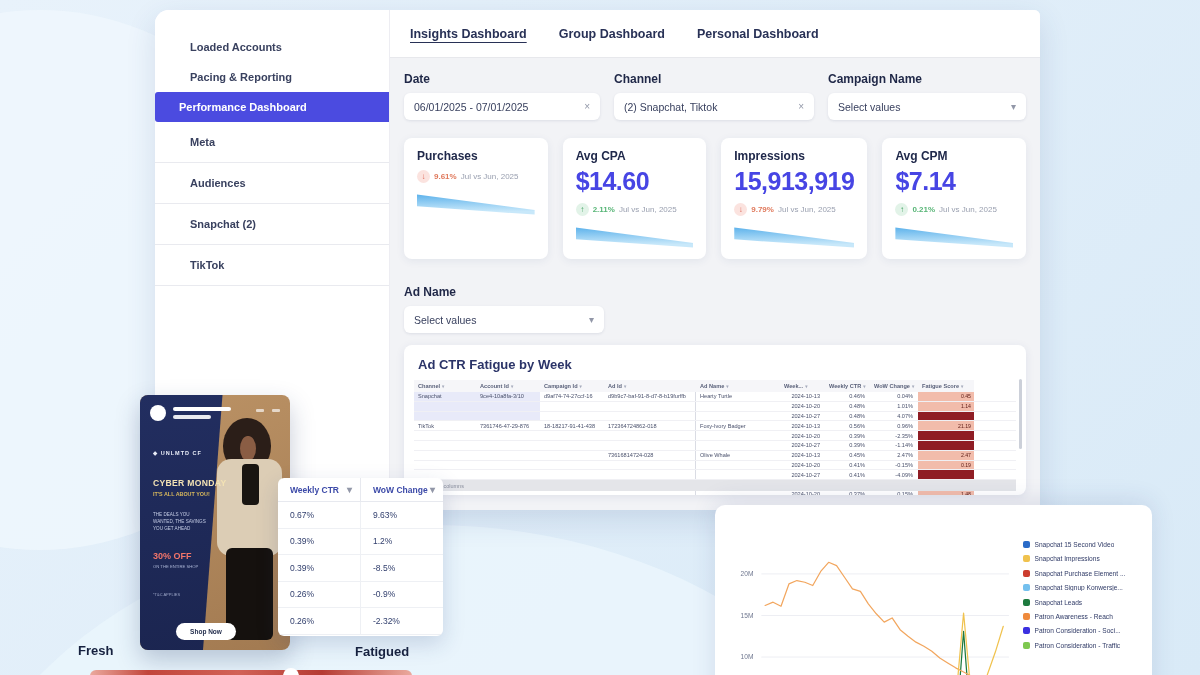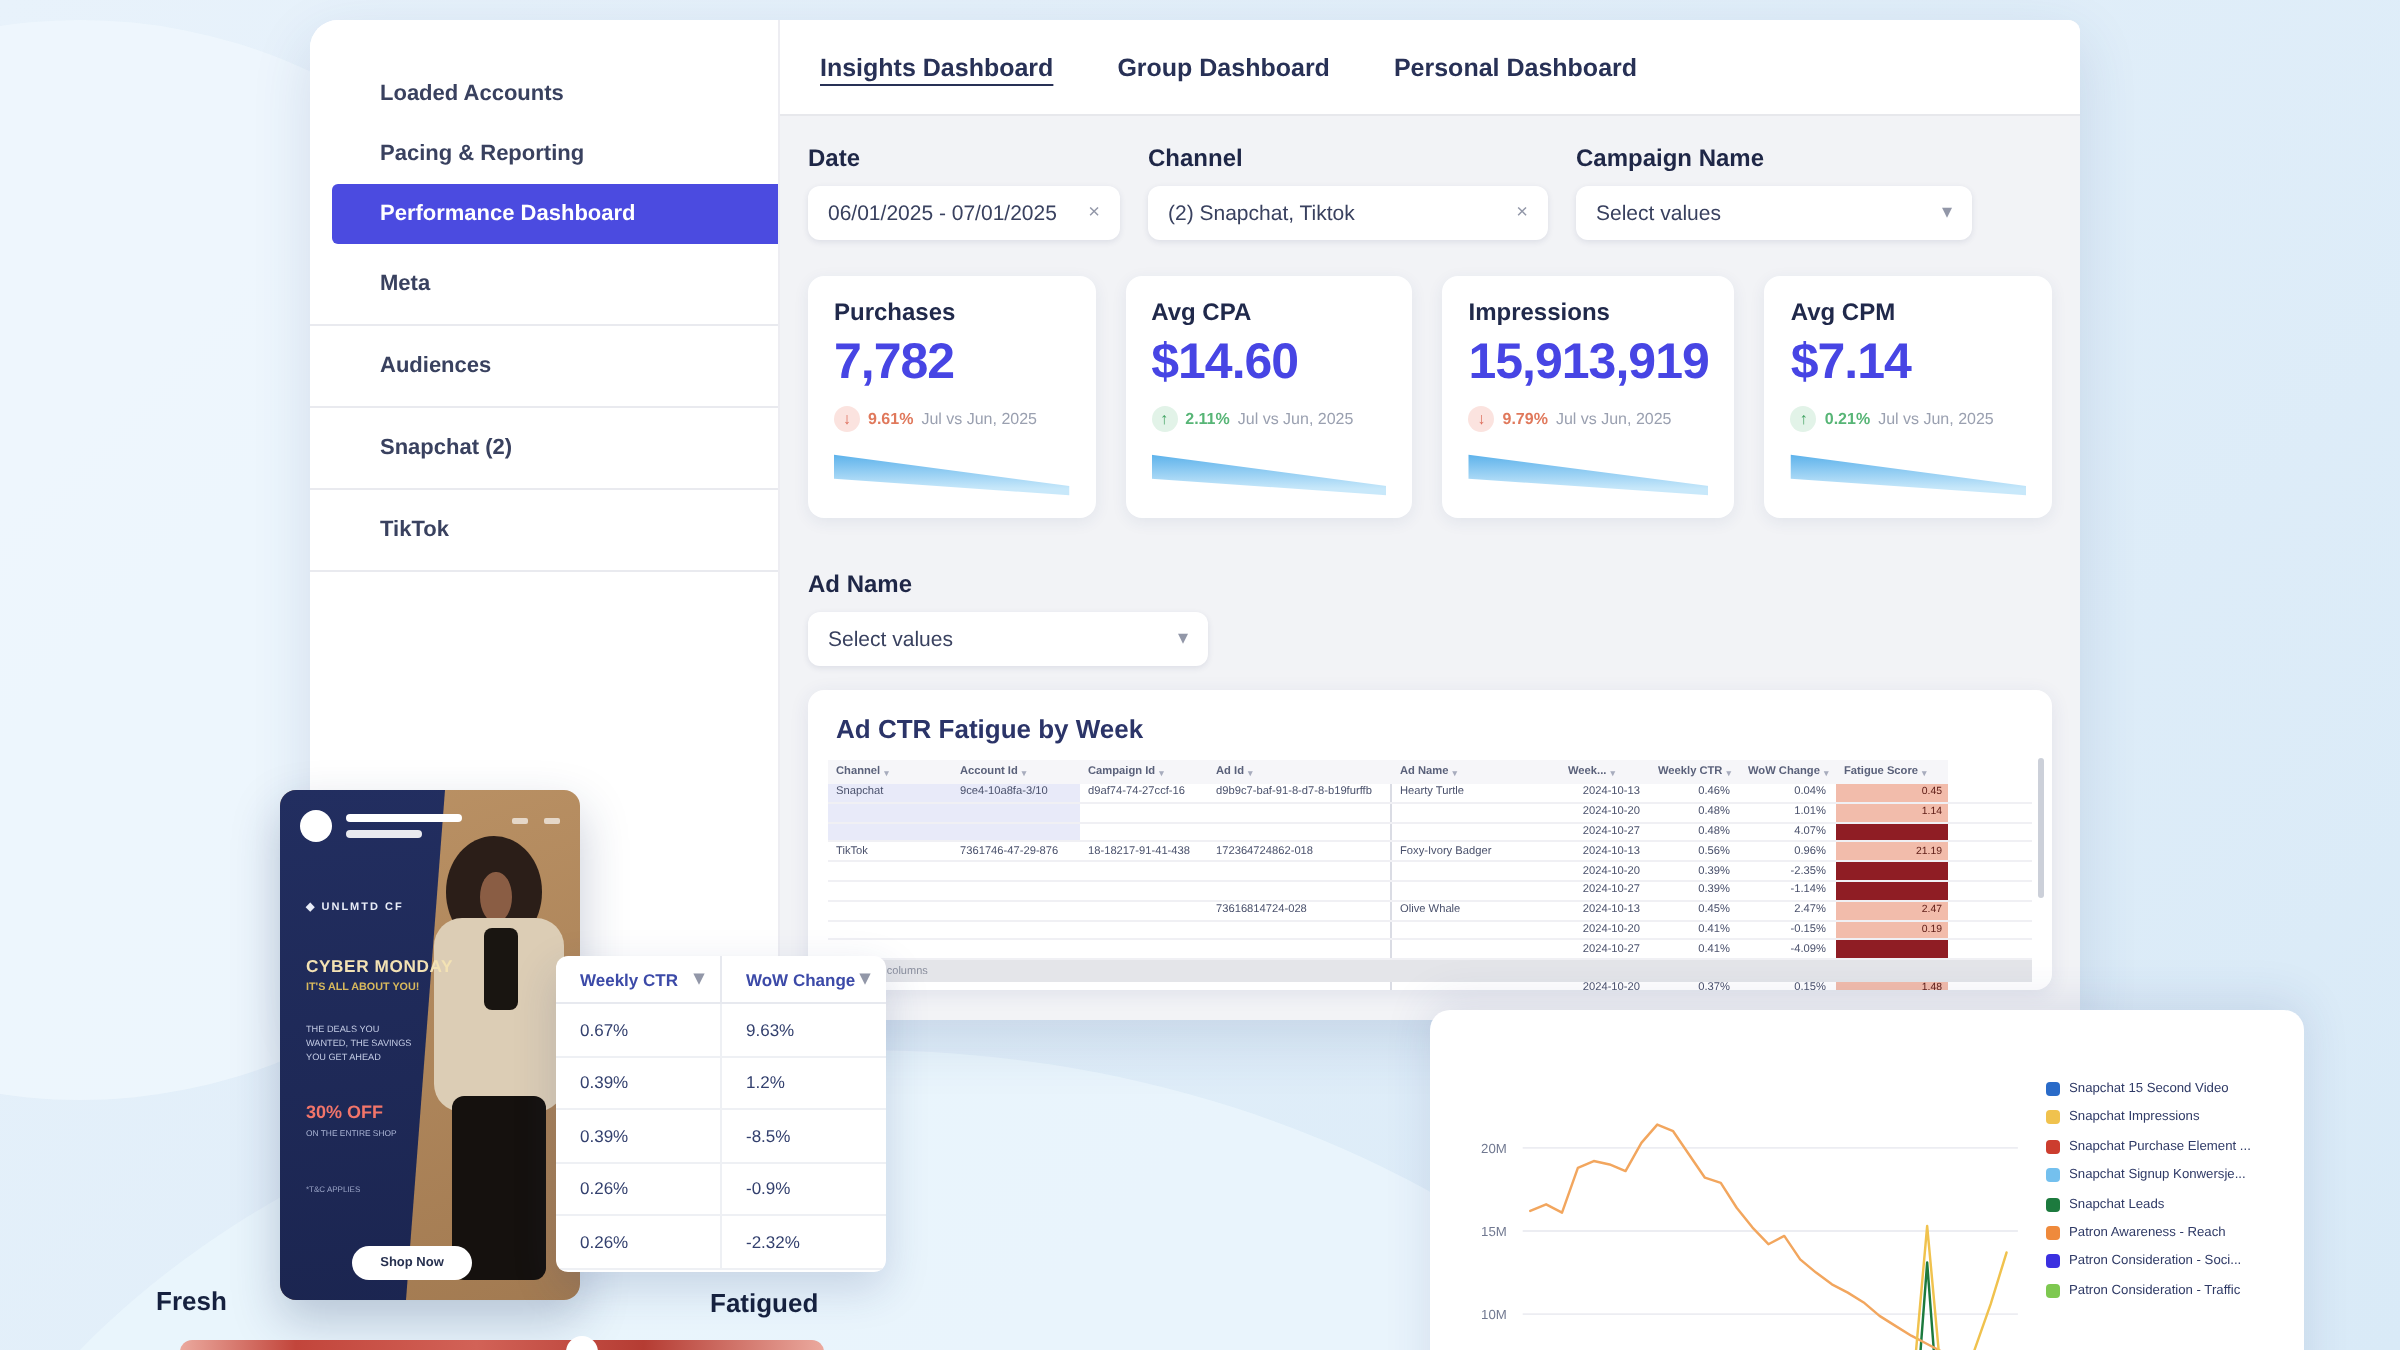--- a/index.html
+++ b/index.html
@@ -8,36 +8,36 @@
   *{box-sizing:border-box;}
   .bg-circle{position:absolute;border-radius:50%;}
   #bgA{left:-230px;top:10px;width:540px;height:540px;background:#eef7fd;opacity:.85;}
   #bgB{left:-60px;top:525px;width:980px;height:760px;background:#e9f4fc;opacity:.95;}
 
   
   #dashboard{position:absolute;left:155px;top:10px;width:885px;height:500px;display:flex;
     border-radius:14px 6px 0 0;box-shadow:0 10px 30px rgba(40,70,130,.14);overflow:hidden;background:#fff;}
   #sidebar{width:235px;background:#fff;border-right:1px solid #ededf2;padding-top:22px;flex:none;}
   .side-item{font-size:11px;font-weight:600;color:#39415f;padding:9px 0 9px 35px;cursor:pointer;}
-  .side-item.active{background:#4b4be0;color:#fff;margin-left:11px;padding-left:24px;border-radius:3px 0 0 3px;}
+  .side-item.active{background:#4b4be0;color:#fff;padding-left:24px;border-radius:3px 0 0 3px;}
   .side-item.sep{padding:14px 0 14px 35px;border-bottom:1px solid #e9eaef;}
   #main{flex:1;background:#f2f3f6;display:flex;flex-direction:column;min-width:0;}
   #tabstrip{background:#fff;border-bottom:1px solid #e7e8ec;display:flex;gap:32px;align-items:center;
     padding:0 0 0 20px;height:48px;flex:none;}
   .tab{font-size:12.5px;font-weight:600;color:#283156;cursor:pointer;}
   .tab.active{font-weight:800;text-decoration:underline;text-underline-offset:4px;}
 
   
   #filters{display:flex;gap:14px;margin:14px 14px 0;}
   .filter{display:flex;flex-direction:column;}
   .filter-label{font-size:12px;font-weight:800;color:#1f2747;margin-bottom:7px;}
   .input{background:#fff;border-radius:6px;height:27px;display:flex;align-items:center;
     justify-content:space-between;padding:0 10px;font-size:10.5px;color:#39415f;
     box-shadow:0 1px 3px rgba(30,40,90,.10);cursor:pointer;}
-  .w1{width:156px}.w2{width:200px}.w3{width:198px}
+  .w1{width:196px}.w2{width:200px}.w3{width:198px}
   .icon-x,.icon-chev{color:#9297a8;font-size:10px;line-height:1;cursor:pointer;}
 
   
   #kpis{display:flex;gap:15px;margin:18px 14px 0;}
   .kpi{flex:1;background:#fff;border-radius:8px;padding:11px 13px 10px;box-shadow:0 2px 8px rgba(40,60,120,.08);}
   .kpi-title{font-size:12px;font-weight:800;color:#20294b;}
   .kpi-value{font-size:25px;font-weight:800;color:#4745e4;margin-top:4px;letter-spacing:-.5px;}
   .kpi-delta{display:flex;align-items:center;gap:4px;margin-top:7px;font-size:8px;color:#9aa0b0;}
   .badge{width:13px;height:13px;border-radius:50%;display:flex;align-items:center;justify-content:center;
     font-size:8px;flex:none;}
@@ -173,21 +173,20 @@
           <span>Select values</span>
           <span class="icon-chev">▾</span>
         </div>
       </div>
     </div>
 
     <div id="kpis">
 
     <div class="kpi">
           <div class="kpi-title">Purchases</div>
-          <div class="kpi-value">7,782</div>
           <div class="kpi-delta">
             <span class="badge down">↓</span>
             <span class="delta-pct down">9.61%</span>
             <span>Jul vs Jun, 2025</span>
           </div>
           <div class="wedge"></div>
         </div>
         <div class="kpi">
           <div class="kpi-title">Avg CPA</div>
           <div class="kpi-value">$14.60</div>

